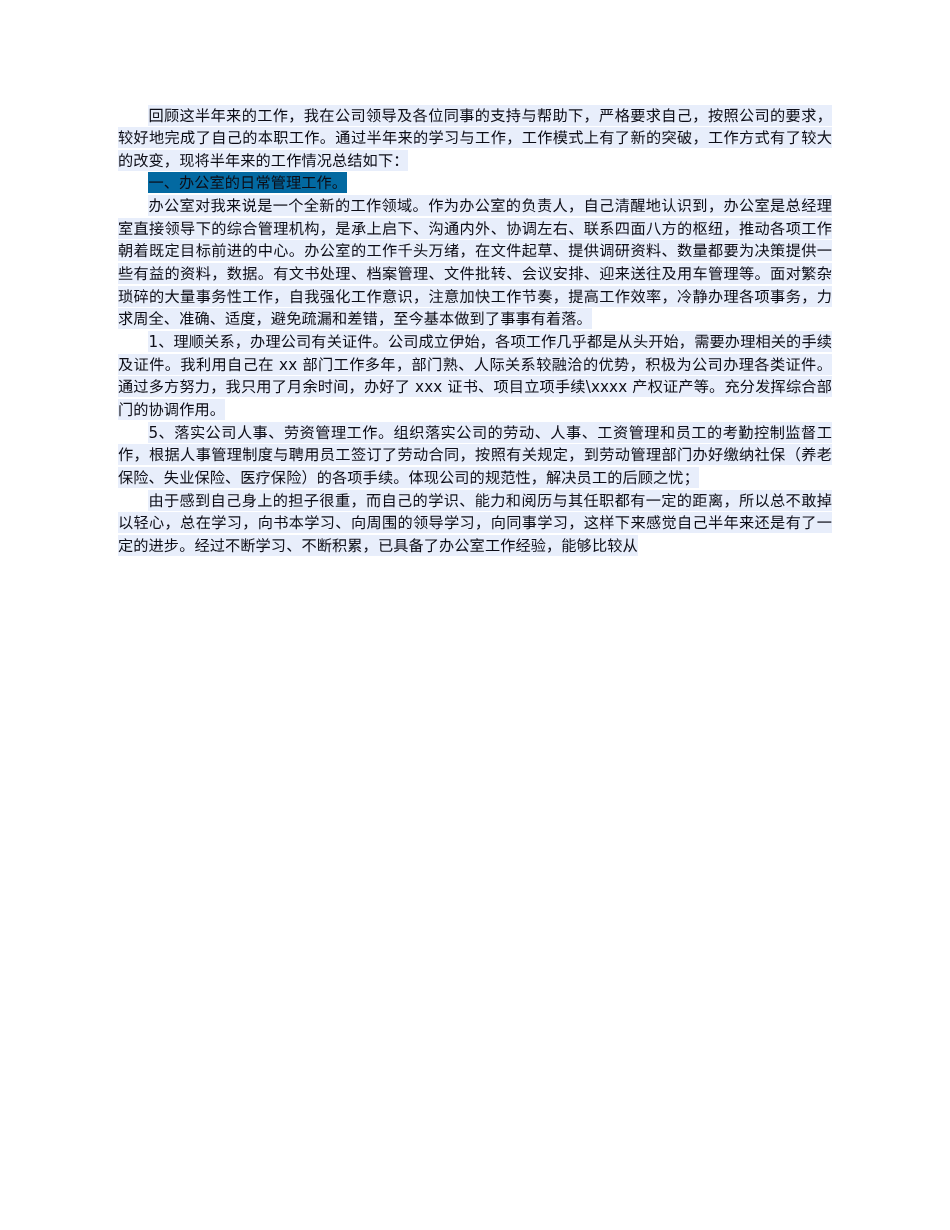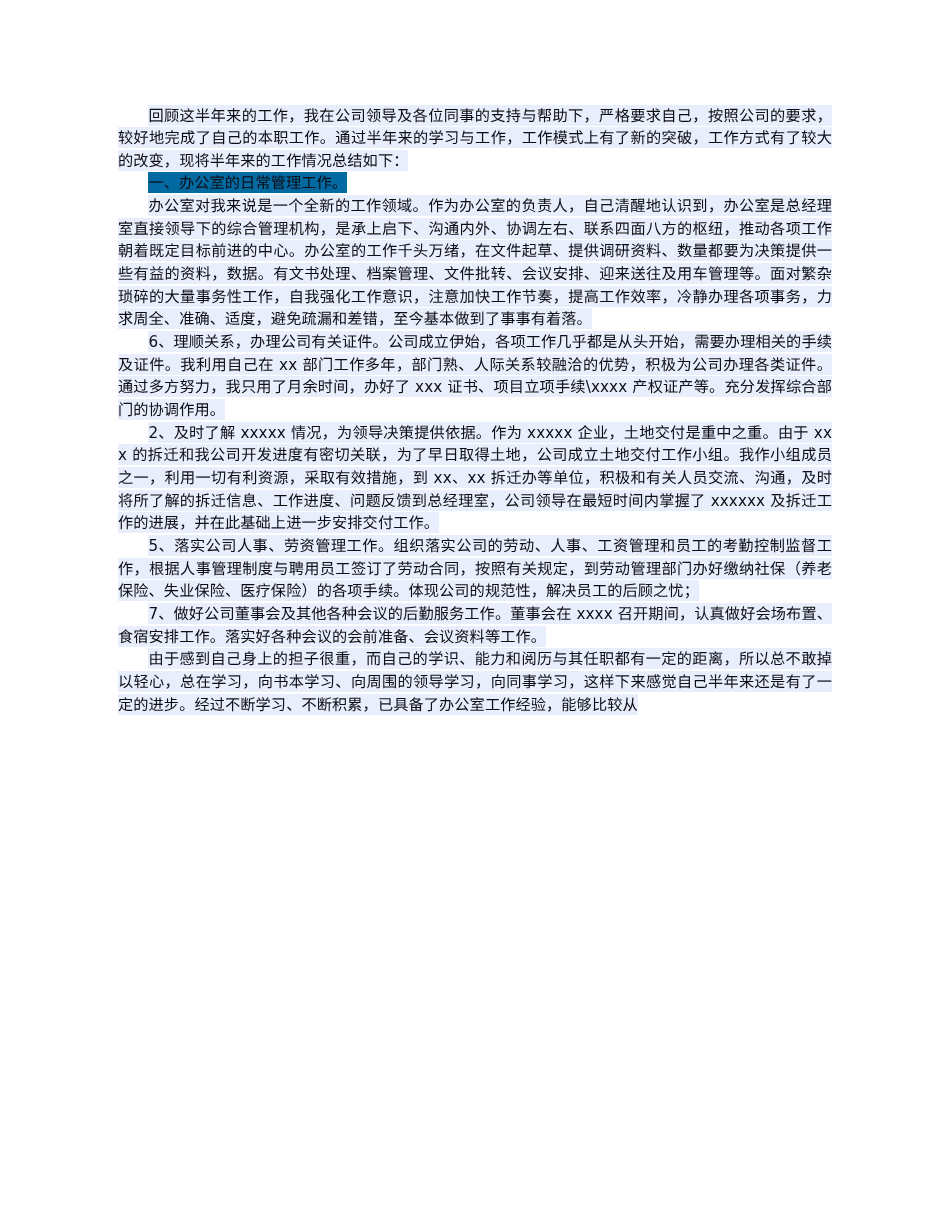--- a/index.html
+++ b/index.html
@@ -65,28 +65,26 @@
 
 <div class="page">
   <div class="doc-body">
 
     <p class="para"><span class="hl">回顾这半年来的工作，我在公司领导及各位同事的支持与帮助下，严格要求自己，按照公司的要求，较好地完成了自己的本职工作。通过半年来的学习与工作，工作模式上有了新的突破，工作方式有了较大的改变，现将半年来的工作情况总结如下：</span></p>
 
     <p class="para section-heading"><span class="hl">一、办公室的日常管理工作。</span></p>
 
     <p class="para"><span class="hl">办公室对我来说是一个全新的工作领域。作为办公室的负责人，自己清醒地认识到，办公室是总经理室直接领导下的综合管理机构，是承上启下、沟通内外、协调左右、联系四面八方的枢纽，推动各项工作朝着既定目标前进的中心。办公室的工作千头万绪，在文件起草、提供调研资料、数量都要为决策提供一些有益的资料，数据。有文书处理、档案管理、文件批转、会议安排、迎来送往及用车管理等。面对繁杂琐碎的大量事务性工作，自我强化工作意识，注意加快工作节奏，提高工作效率，冷静办理各项事务，力求周全、准确、适度，避免疏漏和差错，至今基本做到了事事有着落。</span></p>
 
-    <p class="para"><span class="hl">6、理顺关系，办理公司有关证件。公司成立伊始，各项工作几乎都是从头开始，需要办理相关的手续及证件。我利用自己在 xx 部门工作多年，部门熟、人际关系较融洽的优势，积极为公司办理各类证件。通过多方努力，我只用了月余时间，办好了 xxx 证书、项目立项手续\xxxx 产权证产等。充分发挥综合部门的协调作用。</span></p>
+    <p class="para"><span class="hl">1、理顺关系，办理公司有关证件。公司成立伊始，各项工作几乎都是从头开始，需要办理相关的手续及证件。我利用自己在 xx 部门工作多年，部门熟、人际关系较融洽的优势，积极为公司办理各类证件。通过多方努力，我只用了月余时间，办好了 xxx 证书、项目立项手续\xxxx 产权证产等。充分发挥综合部门的协调作用。</span></p>
 
-    <p class="para"><span class="hl">2、及时了解 xxxxx 情况，为领导决策提供依据。作为 xxxxx 企业，土地交付是重中之重。由于 xxx 的拆迁和我公司开发进度有密切关联，为了早日取得土地，公司成立土地交付工作小组。我作小组成员之一，利用一切有利资源，采取有效措施，到 xx、xx 拆迁办等单位，积极和有关人员交流、沟通，及时将所了解的拆迁信息、工作进度、问题反馈到总经理室，公司领导在最短时间内掌握了 xxxxxx 及拆迁工作的进展，并在此基础上进一步安排交付工作。</span></p>
 
 
 
     <p class="para"><span class="hl">5、落实公司人事、劳资管理工作。组织落实公司的劳动、人事、工资管理和员工的考勤控制监督工作，根据人事管理制度与聘用员工签订了劳动合同，按照有关规定，到劳动管理部门办好缴纳社保（养老保险、失业保险、医疗保险）的各项手续。体现公司的规范性，解决员工的后顾之忧；</span></p>
 
 
-    <p class="para"><span class="hl">7、做好公司董事会及其他各种会议的后勤服务工作。董事会在 xxxx 召开期间，认真做好会场布置、食宿安排工作。落实好各种会议的会前准备、会议资料等工作。</span></p>
 
 
     <p class="para clipped"><span class="hl">由于感到自己身上的担子很重，而自己的学识、能力和阅历与其任职都有一定的距离，所以总不敢掉以轻心，总在学习，向书本学习、向周围的领导学习，向同事学习，这样下来感觉自己半年来还是有了一定的进步。经过不断学习、不断积累，已具备了办公室工作经验，能够比较从</span></p>
 
   </div>
 </div>
 
 </body></html>

